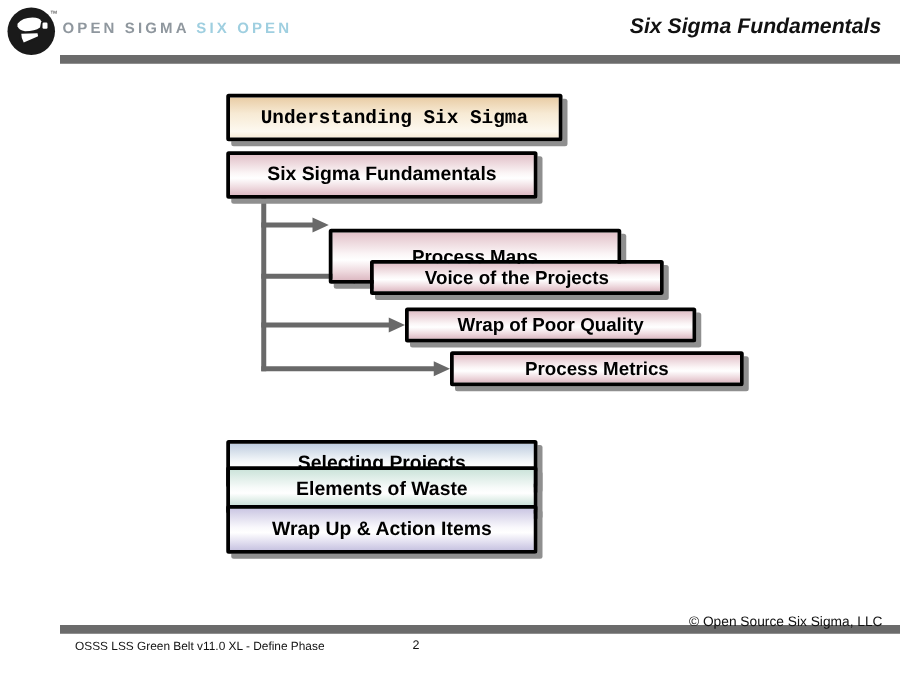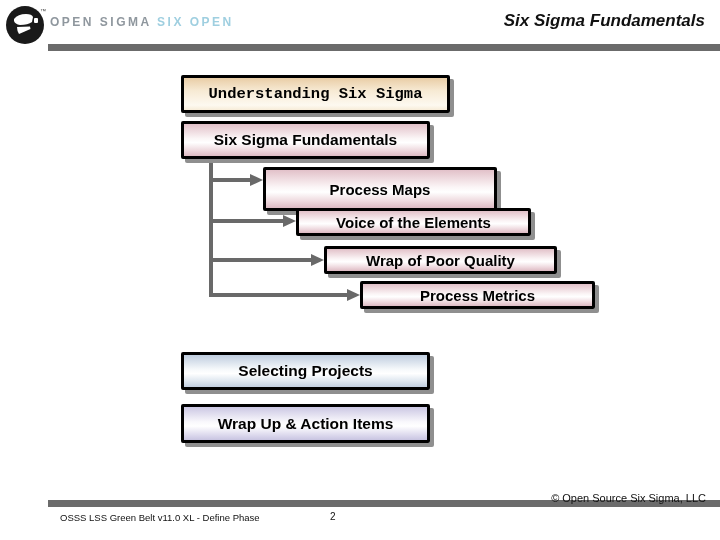--- a/index.html
+++ b/index.html
@@ -40,21 +40,21 @@
     white-space:nowrap;
   }
   .box.sub{font-size:15px;}
   .peach   {background:linear-gradient(180deg,#e9cda6 0%,#f7ead4 40%,#fdf9f0 85%,#f7ecd8 100%);}
   .pink    {background:linear-gradient(180deg,#e2c1c9 0%,#fbf5f6 45%,#ffffff 58%,#eed9de 82%,#ddbac3 100%);}
   .blue    {background:linear-gradient(180deg,#bfcddf 0%,#f6f9fb 45%,#ffffff 58%,#dde6ef 82%,#c2cfe0 100%);}
   .teal    {background:linear-gradient(180deg,#cde4db 0%,#f8fbfa 45%,#ffffff 58%,#d9eae3 80%,#b6d5ca 100%);}
   .lavender{background:linear-gradient(180deg,#cbc7e3 0%,#f9f8fc 45%,#ffffff 58%,#e0ddef 82%,#c8c4e1 100%);}
   .b1{left:181px;top:75px; width:269px;height:38px;font-family:Liberation Mono, monospace;}
   .b2{left:181px;top:121px;width:249px;height:38px;}
-  .s1{left:263px;top:167px;width:234px;height:44px;}
+  .s1{left:263px;top:183px;width:234px;height:44px;}
   .s2{left:296px;top:208px;width:235px;height:28px;}
   .s3{left:324px;top:246px;width:233px;height:28px;}
   .s4{left:360px;top:281px;width:235px;height:28px;}
   .b3{left:181px;top:328px;width:249px;height:38px;margin-top:24px;}
   .b4{left:181px;top:373px;width:249px;height:38px;}
   .b5{left:181px;top:404px;width:249px;height:39px;}
   
   .cline{position:absolute;background:#696969;}
   .vline{left:209px;top:159px;width:4px;height:138px;}
   .h1{left:209px;top:178px;width:42px;height:4px;}
@@ -104,24 +104,25 @@
   <div class="cline h3"></div>
   <div class="cline h4"></div>
   <div class="ahead a1"></div>
   <div class="ahead a2"></div>
   <div class="ahead a3"></div>
   <div class="ahead a4"></div>
 
   <div class="box b1 peach">Understanding Six Sigma</div>
   <div class="box b2 pink">Six Sigma Fundamentals</div>
   <div class="box s1 pink sub">Process Maps</div>
-  <div class="box s2 pink sub">Voice of the Elements</div>
+  <div class="box s2 pink sub">Voice of the Projects</div>
   <div class="box s3 pink sub">Wrap of Poor Quality</div>
   <div class="box s4 pink sub">Process Metrics</div>
   <div class="box b3 blue">Selecting Projects</div>
+  <div class="box b4 teal">Elements of Waste</div>
   <div class="box b5 lavender">Wrap Up &amp; Action Items</div>
 
   <div class="rule rule-bottom"></div>
   <div class="footer-left">OSSS LSS Green Belt v11.0 XL - Define Phase</div>
   <div class="footer-page">2</div>
   <div class="footer-right">© Open Source Six Sigma, LLC</div>
 
 </div>
 
 </body></html>

